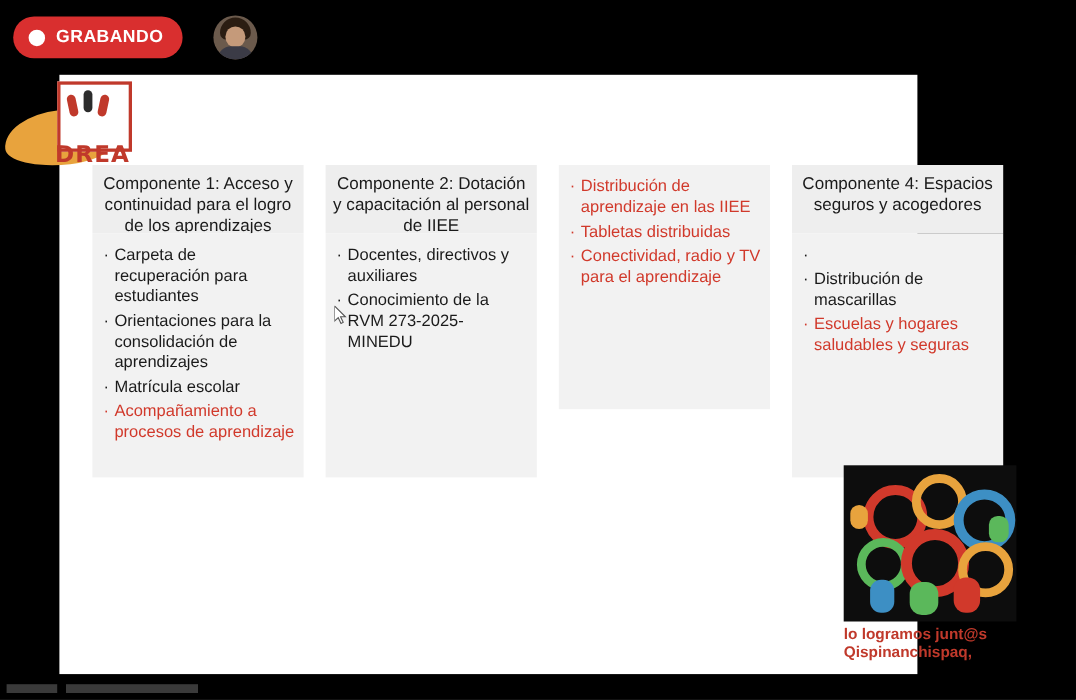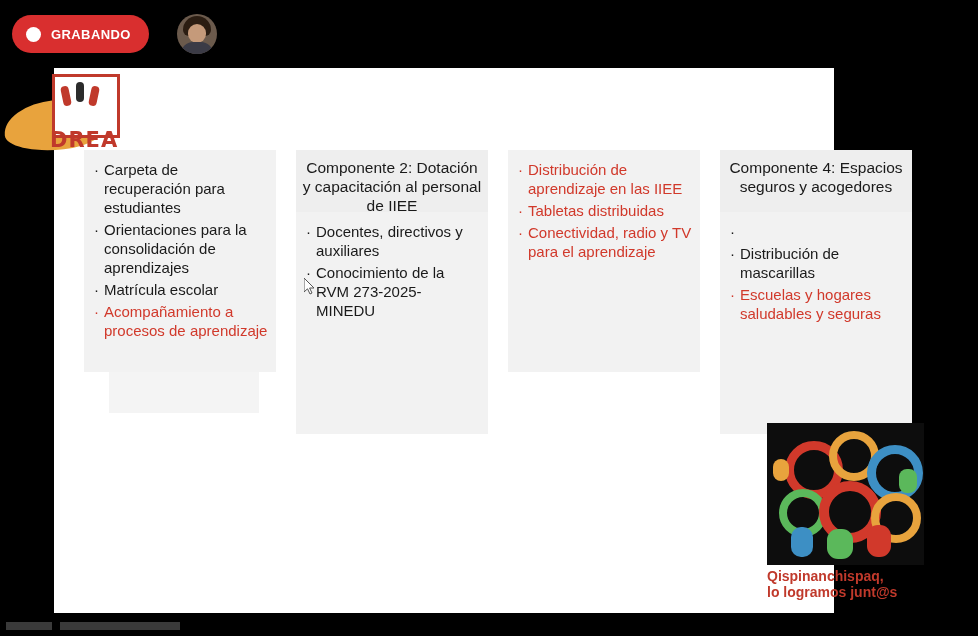--- a/index.html
+++ b/index.html
@@ -45,21 +45,21 @@
   .rec-dot {
     width: 15px;
     height: 15px;
     border-radius: 50%;
     background: #ffffff;
     margin-right: 10px;
     flex: none;
   }
   .rec-label {
     color: #ffffff;
-    font-size: 13px;
+    font-size: 16px;
     font-weight: bold;
     letter-spacing: 0.4px;
   }
 
   .presenter-block {
     display: flex;
     align-items: center;
     margin-left: 28px;
   }
   .avatar {
@@ -285,20 +285,21 @@
       <div class="drea-box"></div>
       <div class="drea-fig f1"></div>
       <div class="drea-fig f2"></div>
       <div class="drea-fig f3"></div>
       <div class="drea-word">DREA</div>
     </div>
 
     <div class="columns">
 
       <div class="col">
+        <div class="col-head">Componente 1: Acceso y continuidad para el logro de los aprendizajes</div>
         <div class="col-body">
           <div class="bullet">
             <span class="dot">·</span>
             <span>Carpeta de recuperación para estudiantes</span>
           </div>
           <div class="bullet">
             <span class="dot">·</span>
             <span>Orientaciones para la consolidación de aprendizajes</span>
           </div>
           <div class="bullet">
@@ -369,22 +370,22 @@
       <div class="g ring" style="left:12px; top:66px; width:32px; height:32px; border-width:8px; border-color:#5bb85b;"></div>
       <div class="g ring" style="left:52px; top:58px; width:42px; height:42px; border-width:10px; border-color:#d1392b;"></div>
       <div class="g ring" style="left:104px; top:70px; width:34px; height:34px; border-width:8px; border-color:#e8a33d;"></div>
       <div class="g" style="left:24px; top:104px; width:22px; height:30px; background:#3d8fc4; border-radius:10px;"></div>
       <div class="g" style="left:60px; top:106px; width:26px; height:30px; background:#5bb85b; border-radius:11px;"></div>
       <div class="g" style="left:100px; top:102px; width:24px; height:32px; background:#d1392b; border-radius:11px;"></div>
       <div class="g" style="left:6px; top:36px; width:16px; height:22px; background:#e8a33d; border-radius:8px;"></div>
       <div class="g" style="left:132px; top:46px; width:18px; height:24px; background:#5bb85b; border-radius:8px;"></div>
     </div>
     <div class="caption">
+      <div>lo logramos junt@s</div>
       <div>Qispinanchispaq,</div>
-      <div>lo logramos junt@s</div>
     </div>
 
     <div class="cursor">
       <svg width="12" height="17" viewBox="0 0 12 17">
         <polygon points="0,0 0,14 3.5,10.8 6,16 8,15 5.6,10 10,10" fill="#ffffff" stroke="#555555" stroke-width="1"></polygon>
       </svg>
     </div>
 
   </div>
 

